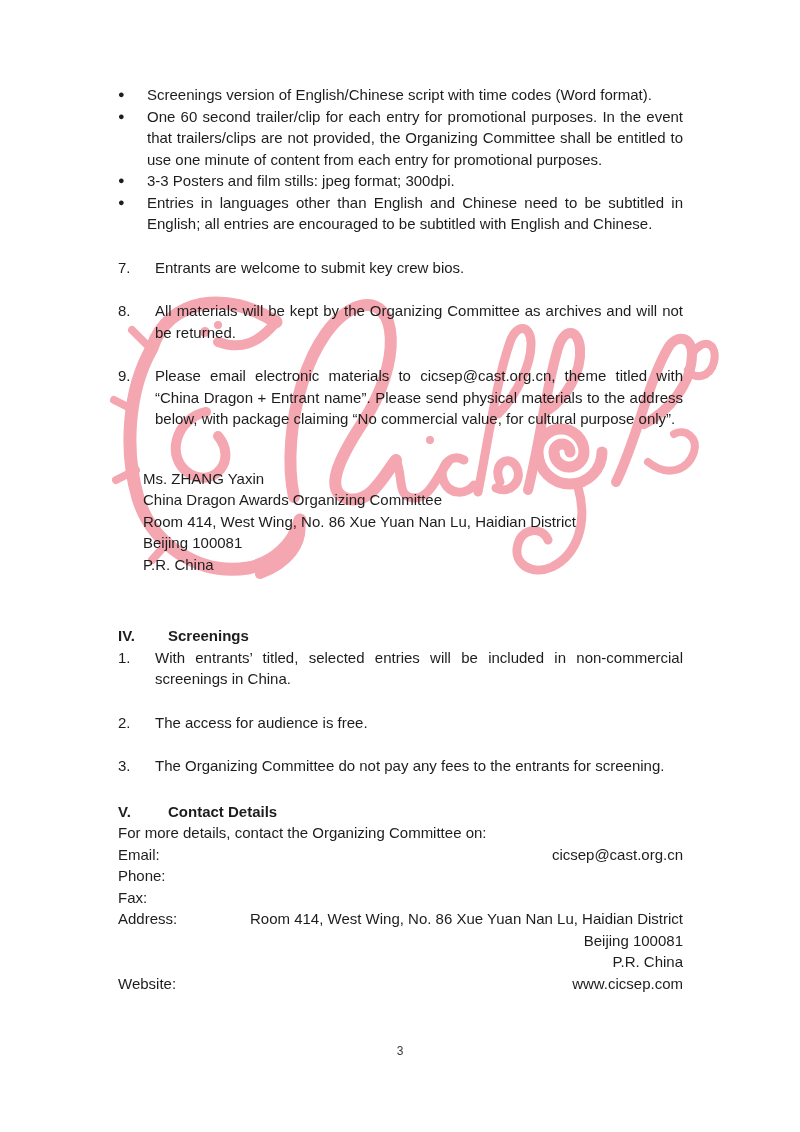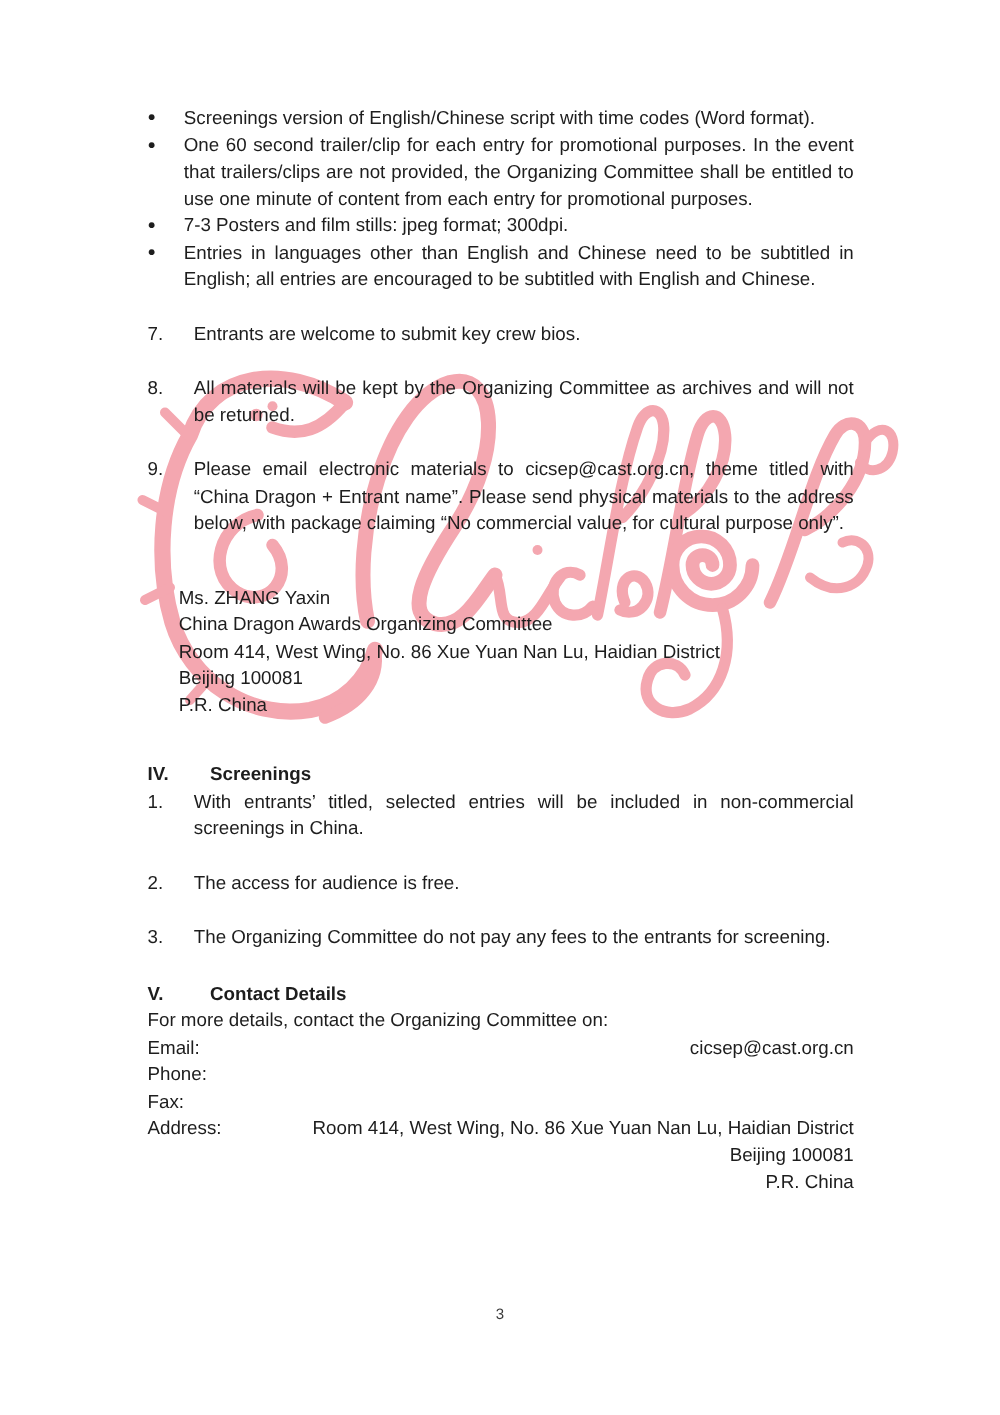--- a/index.html
+++ b/index.html
@@ -28,21 +28,21 @@
   .bullet-row { display: flex; }
   .bullet-marker { flex: none; width: 29px; font-size: 11px; line-height: 21.5px; }
   .bullet-text { flex: 1; text-align: justify; }
 
   .num-row { display: flex; margin-top: 22px; }
   .num-marker { flex: none; width: 25px; }
   .num-text { flex: 1; text-align: justify; margin-left: 12px; }
 
   .address-block { margin-top: 38px; margin-left: 25px; }
 
-  .sec-heading { display: flex; font-weight: bold; margin-top: 34px; }
+  .sec-heading { display: flex; font-weight: bold; margin-top: 50px; }
   .sec-heading.tight { margin-top: 24px; }
   .sec-num { flex: none; width: 50px; }
 
   .contact-row { display: flex; }
   .contact-label { flex: none; width: 85px; }
   .contact-value { flex: 1; text-align: right; }
 
   .page-number {
     position: absolute; left: 0; top: 1044px; width: 800px;
     text-align: center; font-size: 12px; color: #3a3a3a; z-index: 1;
@@ -90,21 +90,21 @@
       <div class="bullet-row">
         <span class="bullet-marker">●</span>
         <p class="bullet-text">Screenings version of English/Chinese script with time codes (Word format).</p>
       </div>
       <div class="bullet-row">
         <span class="bullet-marker">●</span>
         <p class="bullet-text">One 60 second trailer/clip for each entry for promotional purposes. In the event that trailers/clips are not provided, the Organizing Committee shall be entitled to use one minute of content from each entry for promotional purposes.</p>
       </div>
       <div class="bullet-row">
         <span class="bullet-marker">●</span>
-        <p class="bullet-text">7-3 Posters and film stills: jpeg format; 300dpi.</p>
+        <p class="bullet-text">3-3 Posters and film stills: jpeg format; 300dpi.</p>
       </div>
       <div class="bullet-row">
         <span class="bullet-marker">●</span>
         <p class="bullet-text">Entries in languages other than English and Chinese need to be subtitled in English; all entries are encouraged to be subtitled with English and Chinese.</p>
       </div>
     </div>
 
     <div class="num-row">
       <span class="num-marker">7.</span>
       <p class="num-text">Entrants are welcome to submit key crew bios.</p>
@@ -160,18 +160,22 @@
       <span class="contact-label">Fax:</span>
     </div>
     <div class="contact-row">
       <span class="contact-label">Address:</span>
       <span class="contact-value">
         <p>Room 414, West Wing, No. 86 Xue Yuan Nan Lu, Haidian District</p>
         <p>Beijing 100081</p>
         <p>P.R. China</p>
       </span>
     </div>
+    <div class="contact-row">
+      <span class="contact-label">Website:</span>
+      <span class="contact-value">www.cicsep.com</span>
+    </div>
 
   </div>
 
   <div class="page-number">3</div>
 
 </div>
 
 </body></html>

